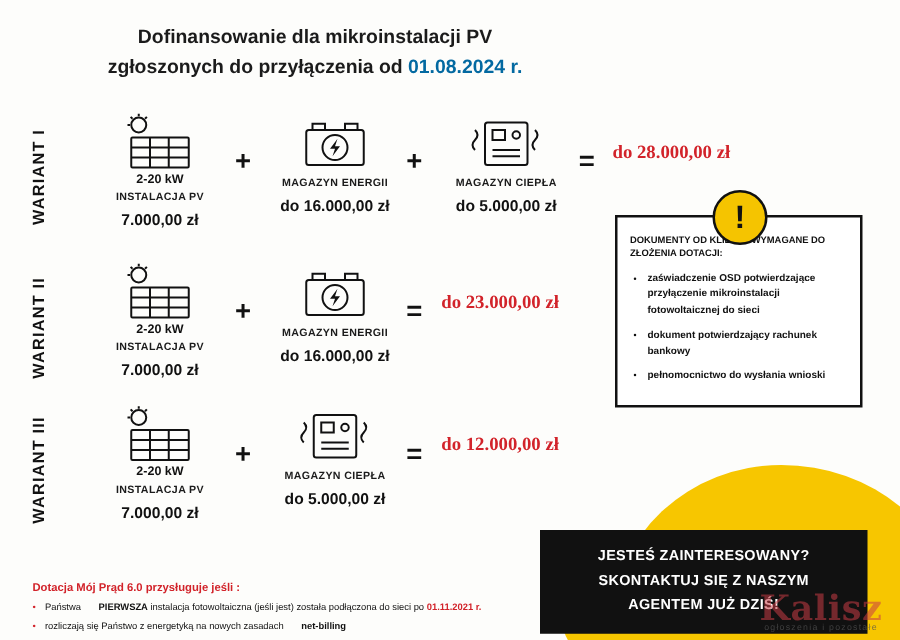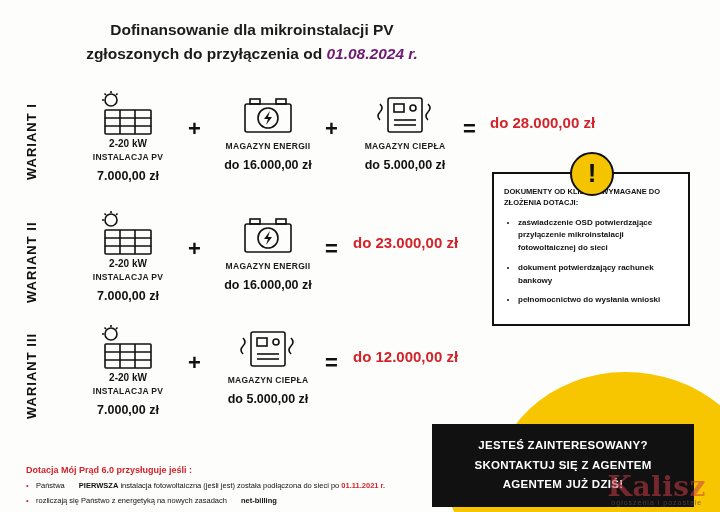--- a/index.html
+++ b/index.html
@@ -49,22 +49,21 @@
     left: 42px;
     top: 18px;
     width: 420px;
     text-align: center;
     font-size: 15.5px;
     font-weight: bold;
     color: #1b1b1b;
     line-height: 1.55;
   }
   .header-title .red {
-    color: #701a75;
-    font-style: italic;
+    color: #0369a1;
   }
   .brand {
     position: absolute;
     right: 38px;
     top: 22px;
     width: 220px;
     text-align: center;
     line-height: 1.05;
   }
   .brand .green {
@@ -141,20 +140,21 @@
     color: #111;
     top: 28px;
   }
   .total {
     position: absolute;
     font-size: 15px;
     font-weight: bold;
     color: #d2232a;
     top: 26px;
     white-space: nowrap;
+    font-family: Liberation Serif, serif;
   }
 
   svg.icon { display: block; margin: 0 auto; }
 
   
   .docs-box {
     position: absolute;
     left: 492px;
     top: 172px;
     width: 198px;
@@ -453,21 +453,21 @@
     <div class="fn-item">
       <span>Państwa </span><b>PIERWSZA</b><span> instalacja fotowoltaiczna (jeśli jest) została podłączona do sieci po </span><span class="red">01.11.2021 r.</span>
     </div>
     <div class="fn-item">
       <span>rozliczają  się Państwo z energetyką na nowych zasadach </span><b>net-billing</b>
     </div>
   </div>
 
   <div class="cta">
     <div>JESTEŚ ZAINTERESOWANY?</div>
-    <div>SKONTAKTUJ SIĘ Z AGENTEM</div>
+    <div>SKONTAKTUJ SIĘ Z NASZYM</div>
     <div>AGENTEM JUŻ DZIŚ!</div>
   </div>
 
   <div class="watermark">
     <span>Kalisz</span>
     <span class="small">ogłoszenia i pozostałe</span>
   </div>
 
 </div>
 

